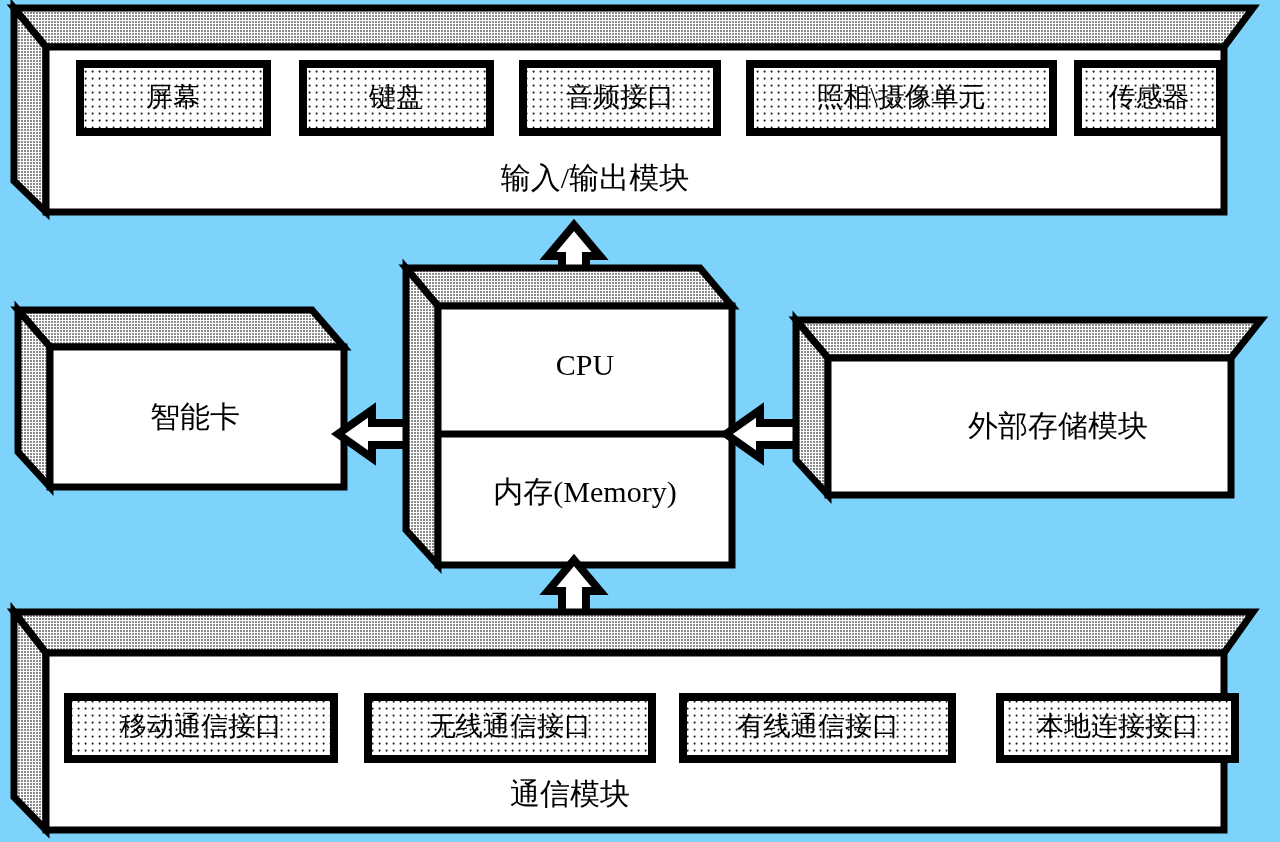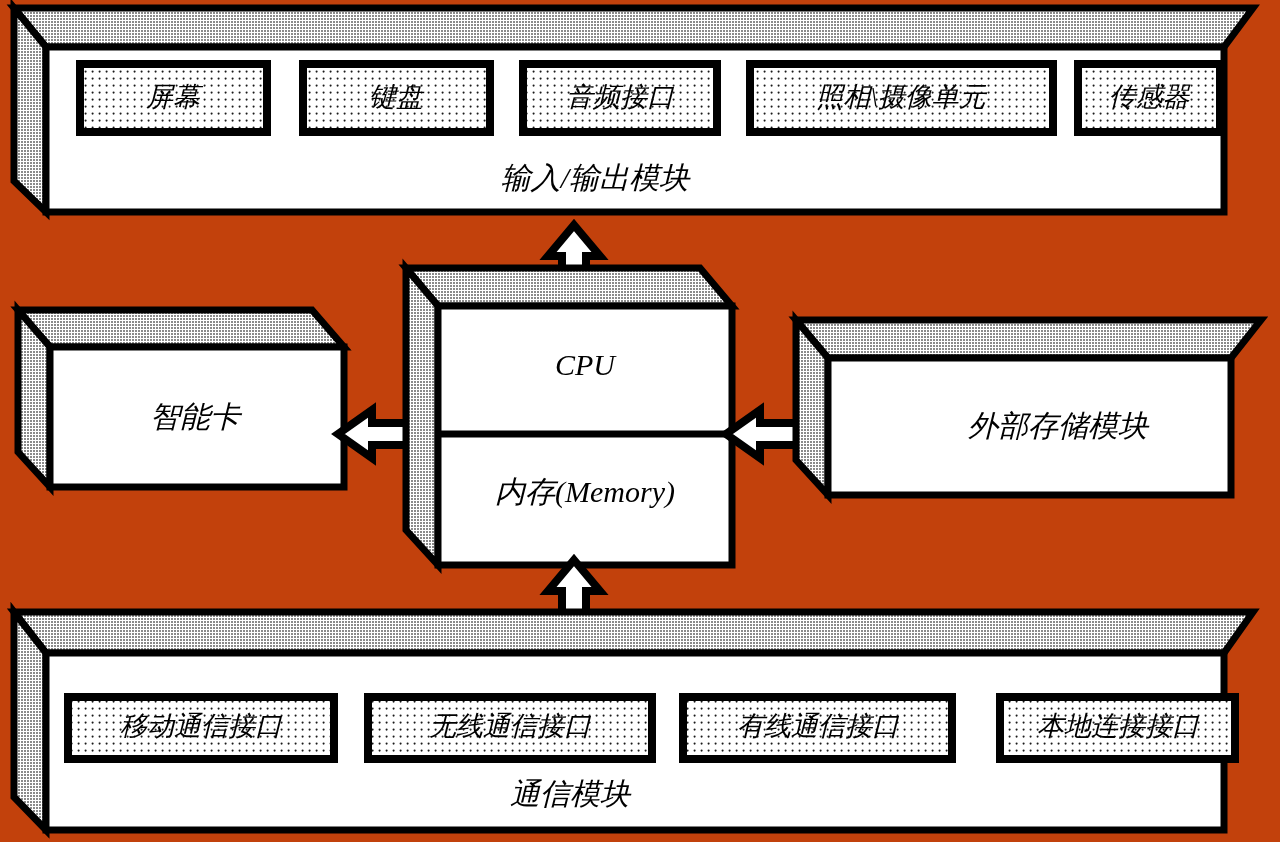--- a/index.html
+++ b/index.html
@@ -10,22 +10,21 @@
   body {
     width: 1280px;
     height: 842px;
     font-family: "Liberation Serif", "DejaVu Serif", serif;
     overflow: hidden;
   }
   #stage {
     position: relative;
     width: 1280px;
     height: 842px;
-    background: #c2410c;
-    font-style: italic;
+    background: #7dd3fc;
   }
   svg#diagram {
     position: absolute;
     left: 0;
     top: 0;
     width: 1280px;
     height: 842px;
     display: block;
   }
   .blk-text {

